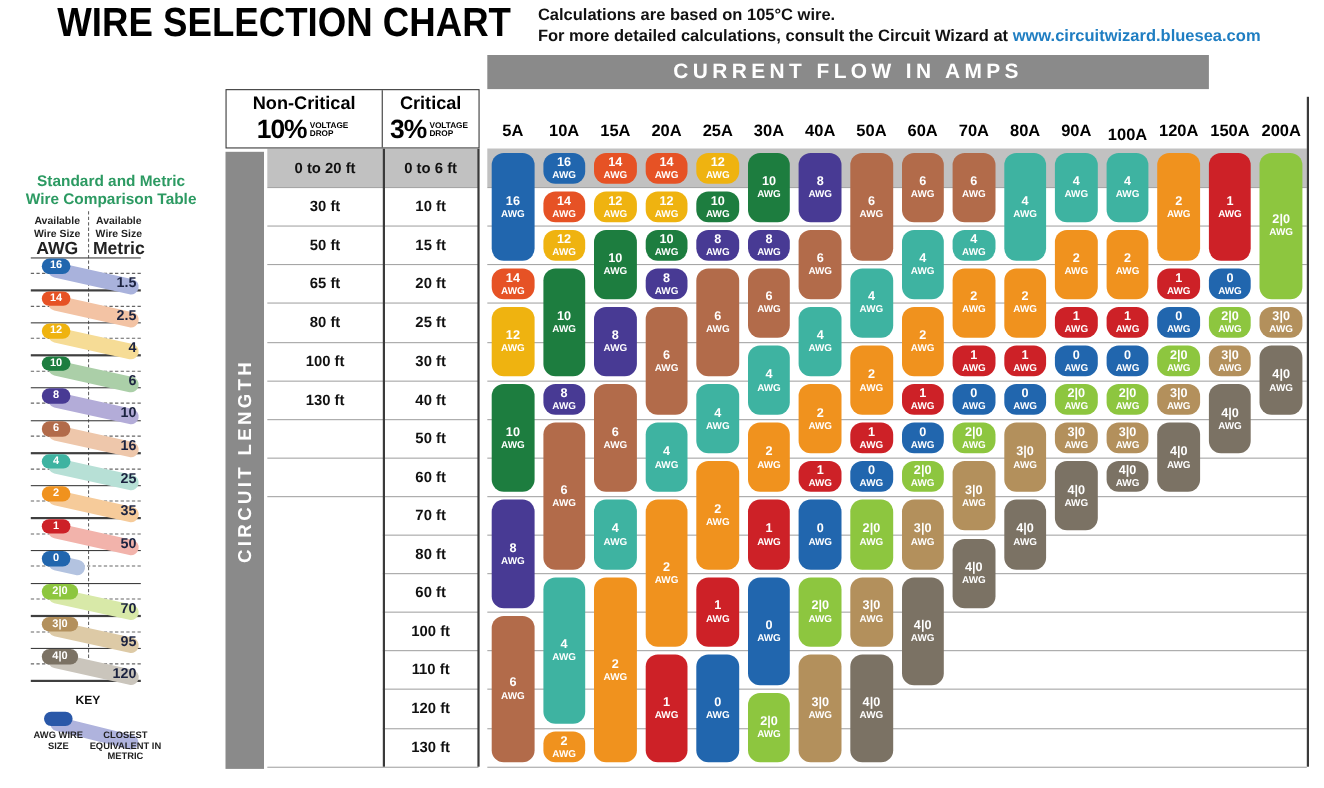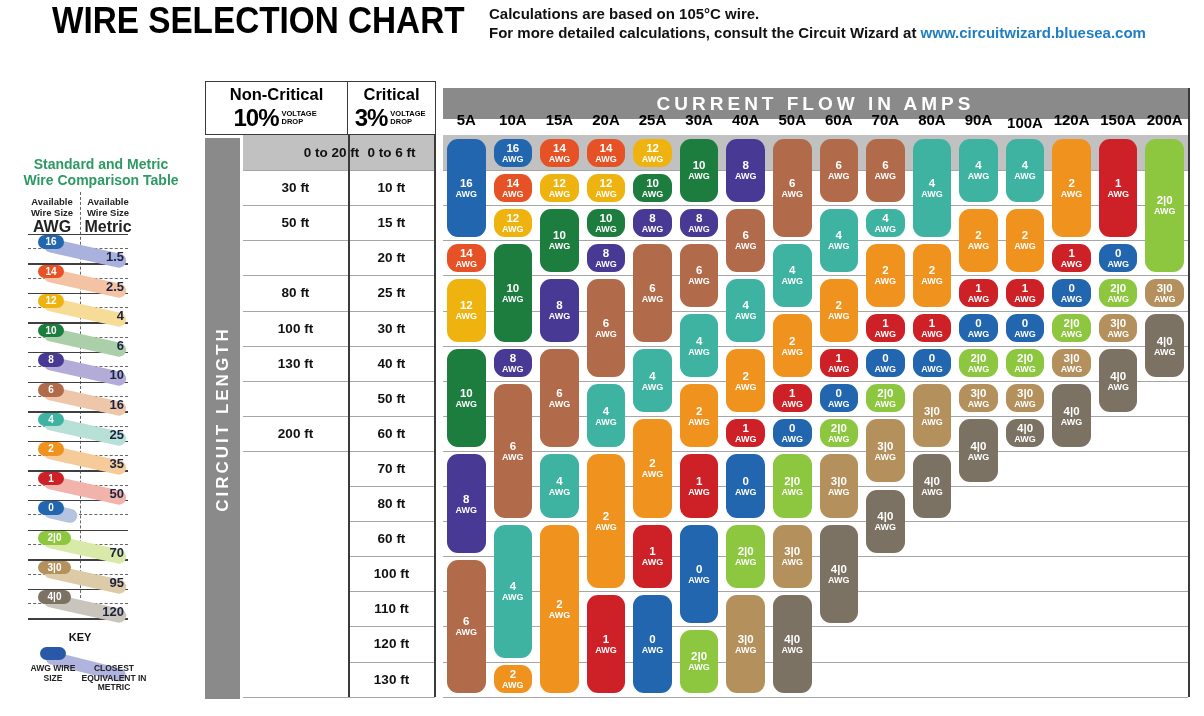--- a/index.html
+++ b/index.html
@@ -3,21 +3,21 @@
 <meta charset="utf-8">
 <style>
   html,body{margin:0;padding:0;background:#fff;}
   #app{position:relative;width:1204px;height:716px;background:#fff;font-family:"Liberation Sans",sans-serif;overflow:hidden;}
   .title{position:absolute;left:52px;top:0;font-size:37px;font-weight:bold;color:#000;white-space:nowrap;transform:scaleX(0.9);transform-origin:0 0;}
   .note1{position:absolute;left:489px;top:5px;font-size:15px;font-weight:bold;color:#111;}
   .note2{position:absolute;left:489px;top:24px;font-size:15px;font-weight:bold;color:#111;}
   .link{color:#1f7ec2;cursor:pointer;}
   .gbar{position:absolute;top:50px;height:31px;background:#8a8a8a;color:#fff;font-weight:bold;font-size:19px;letter-spacing:4px;text-align:center;line-height:31px;}
   .ct-bar{left:205px;width:231px;}
-  .cf-bar{left:443px;width:745px;margin-top:38px;}
+  .cf-bar{left:443px;width:656px;}
   .ct-box{position:absolute;left:205px;top:81px;width:231px;height:54px;background:#fff;border:1.5px solid #3a3a3a;box-sizing:border-box;display:flex;z-index:2;}
   .ctb-col{text-align:center;}
   .ctb-nc{flex:0 0 141px;}
   .ctb-c{flex:1;border-left:1.5px solid #3a3a3a;}
   .ctb-name{font-size:16.5px;font-weight:bold;margin-top:3px;color:#000;}
   .ctb-row{display:flex;justify-content:center;align-items:center;}
   .ctb-pct{font-size:24px;font-weight:bold;letter-spacing:-1px;color:#000;}
   .ctb-vd{font-size:7.5px;font-weight:bold;width:38px;line-height:8px;text-align:left;margin-left:3px;color:#000;}
   .cl-bar{position:absolute;left:205px;top:138px;width:35px;height:561px;background:#8a8a8a;z-index:1;}
   .cl-text{position:absolute;left:50%;top:50%;transform:translate(-50%,-50%) rotate(-90deg);white-space:nowrap;color:#fff;font-weight:bold;font-size:17px;letter-spacing:3px;}
@@ -144,35 +144,35 @@
     <div class="amp" style="left: 722.375px; top: 107px; width: 46.5625px;">40A</div>
     <div class="amp" style="left: 768.938px; top: 107px; width: 46.5625px;">50A</div>
     <div class="amp" style="left: 815.5px; top: 107px; width: 46.5625px;">60A</div>
     <div class="amp" style="left: 862.062px; top: 107px; width: 46.5625px;">70A</div>
     <div class="amp" style="left: 908.625px; top: 107px; width: 46.5625px;">80A</div>
     <div class="amp" style="left: 955.188px; top: 107px; width: 46.5625px;">90A</div>
     <div class="amp" style="left: 1001.75px; top: 110px; width: 46.5625px;">100A</div>
     <div class="amp" style="left: 1048.31px; top: 107px; width: 46.5625px;">120A</div>
     <div class="amp" style="left: 1094.88px; top: 107px; width: 46.5625px;">150A</div>
     <div class="amp" style="left: 1141.44px; top: 107px; width: 46.5625px;">200A</div>
-    <div class="cell" style="left: 243px; top: 135px; width: 105px; height: 35.1px; line-height: 35.1px; padding-left: 36px;">0 to 20 ft</div>
+    <div class="cell" style="left: 243px; top: 135px; width: 105px; height: 35.1px; line-height: 35.1px;">0 to 20 ft</div>
     <div class="cell" style="left: 348px; top: 135px; width: 87px; height: 35.1px; line-height: 35.1px;">0 to 6 ft</div>
     <div class="cell" style="left: 243px; top: 170.1px; width: 105px; height: 35.1px; line-height: 35.1px;">30 ft</div>
     <div class="cell" style="left: 348px; top: 170.1px; width: 87px; height: 35.1px; line-height: 35.1px;">10 ft</div>
     <div class="cell" style="left: 243px; top: 205.2px; width: 105px; height: 35.1px; line-height: 35.1px;">50 ft</div>
     <div class="cell" style="left: 348px; top: 205.2px; width: 87px; height: 35.1px; line-height: 35.1px;">15 ft</div>
+    <div class="cell" style="left: 243px; top: 240.3px; width: 105px; height: 35.1px; line-height: 35.1px;">65 ft</div>
     <div class="cell" style="left: 348px; top: 240.3px; width: 87px; height: 35.1px; line-height: 35.1px;">20 ft</div>
     <div class="cell" style="left: 243px; top: 275.4px; width: 105px; height: 35.1px; line-height: 35.1px;">80 ft</div>
     <div class="cell" style="left: 348px; top: 275.4px; width: 87px; height: 35.1px; line-height: 35.1px;">25 ft</div>
     <div class="cell" style="left: 243px; top: 310.5px; width: 105px; height: 35.1px; line-height: 35.1px;">100 ft</div>
     <div class="cell" style="left: 348px; top: 310.5px; width: 87px; height: 35.1px; line-height: 35.1px;">30 ft</div>
     <div class="cell" style="left: 243px; top: 345.6px; width: 105px; height: 35.1px; line-height: 35.1px;">130 ft</div>
     <div class="cell" style="left: 348px; top: 345.6px; width: 87px; height: 35.1px; line-height: 35.1px;">40 ft</div>
     <div class="cell" style="left: 348px; top: 380.7px; width: 87px; height: 35.1px; line-height: 35.1px;">50 ft</div>
-    <div class="cell" style="left: 243px; top: 415.8px; width: 105px; height: 35.1px; line-height: 35.1px;">200 ft</div>
     <div class="cell" style="left: 348px; top: 415.8px; width: 87px; height: 35.1px; line-height: 35.1px;">60 ft</div>
     <div class="cell" style="left: 348px; top: 450.9px; width: 87px; height: 35.1px; line-height: 35.1px;">70 ft</div>
     <div class="cell" style="left: 348px; top: 486px; width: 87px; height: 35.1px; line-height: 35.1px;">80 ft</div>
     <div class="cell" style="left: 348px; top: 521.1px; width: 87px; height: 35.1px; line-height: 35.1px;">60 ft</div>
     <div class="cell" style="left: 348px; top: 556.2px; width: 87px; height: 35.1px; line-height: 35.1px;">100 ft</div>
     <div class="cell" style="left: 348px; top: 591.3px; width: 87px; height: 35.1px; line-height: 35.1px;">110 ft</div>
     <div class="cell" style="left: 348px; top: 626.4px; width: 87px; height: 35.1px; line-height: 35.1px;">120 ft</div>
     <div class="cell" style="left: 348px; top: 661.5px; width: 87px; height: 35.1px; line-height: 35.1px;">130 ft</div>
     <div class="pill" style="left: 447px; top: 138.5px; width: 38.5625px; height: 98.3px; background: rgb(33, 102, 174);">
       <div class="pv">16</div>

